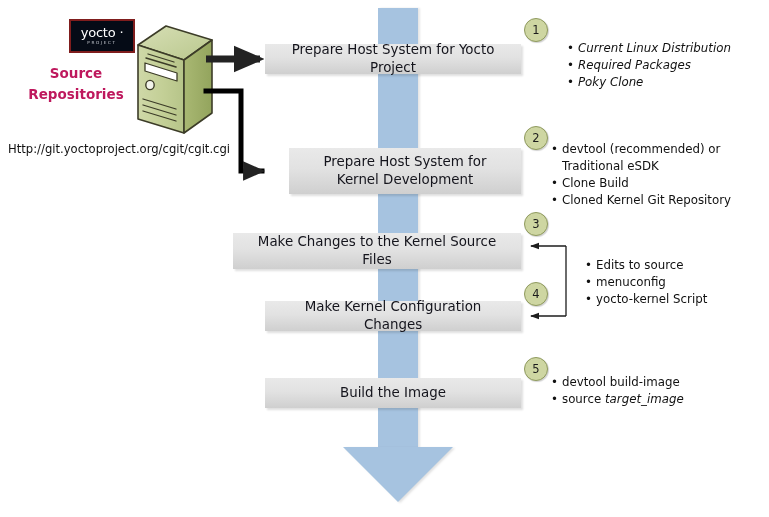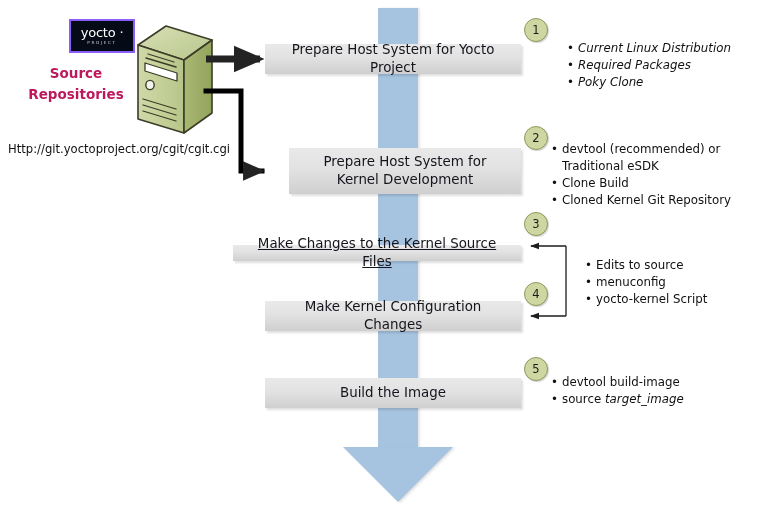--- a/index.html
+++ b/index.html
@@ -44,21 +44,21 @@
   }
 
   
   .logo {
     position: absolute;
     left: 69px;
     top: 19px;
     width: 66px;
     height: 34px;
     background: #050b16;
-    border: 2px solid #8b5cf6;
+    border: 2px solid #7f1d1d;
     box-sizing: border-box;
     display: flex;
     flex-direction: column;
     align-items: center;
     justify-content: center;
     line-height: 1;
   }
   .logo-main {
     color: #ffffff;
     font-size: 13px;
@@ -265,21 +265,21 @@
     <span>2</span>
   </div>
   <div class="blist" style="left:548px; top:141px; width:210px;">
     <ul>
       <li>devtool (recommended) or Traditional eSDK</li>
       <li>Clone Build</li>
       <li>Cloned Kernel Git Repository</li>
     </ul>
   </div>
 
-  <div class="pbox" style="left:233px; top:245px; width:288px; height:16px;text-decoration:underline;">
+  <div class="pbox" style="left:233px; top:233px; width:288px; height:36px;">
     <span>Make Changes to the Kernel Source Files</span>
   </div>
   <div class="numcircle" style="left:524px; top:212px;">
     <span>3</span>
   </div>
 
   <div class="pbox" style="left:265px; top:301px; width:256px; height:30px;">
     <span>Make Kernel Configuration Changes</span>
   </div>
   <div class="numcircle" style="left:524px; top:282px;">

